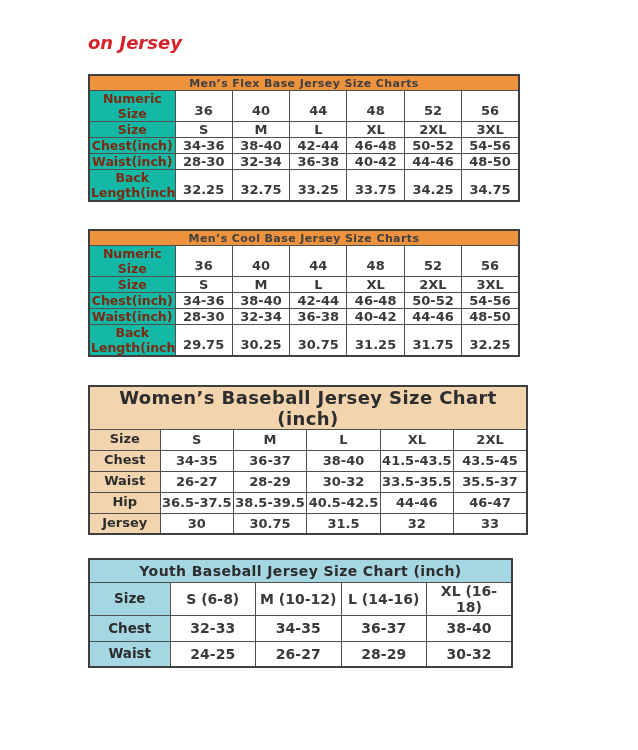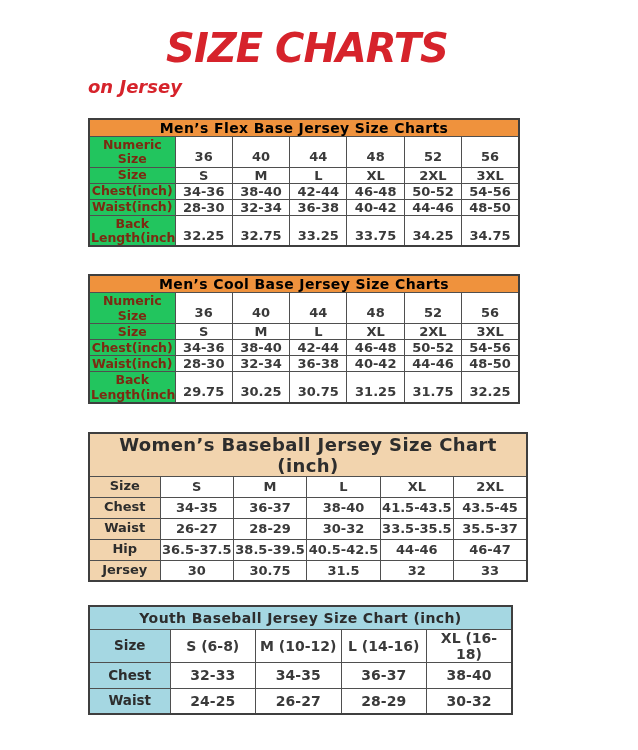--- a/index.html
+++ b/index.html
@@ -50,22 +50,22 @@
     overflow:hidden;
     padding:0 1px;
   }
   table.size-table td { color:#3a3a3a; }
   th.label { white-space:pre-line; line-height:1.15; }
   tr.title-row th { letter-spacing:0.4px; }
 
   
   #mens-flex, #mens-cool { width:432px; }
   .theme-orange col.col-label { width:86px; }
-  .theme-orange tr.title-row th { background:#ef923d; color:#000000; font-size:14px; height:16px; }
-  .theme-orange th.label { background:#22c55e; color:#7c2a12; font-size:12.5px; }
+  .theme-orange tr.title-row th { background:#ef923d; color:#404040; font-size:11px; height:16px; }
+  .theme-orange th.label { background:#14b8a6; color:#7c2a12; font-size:12.5px; }
   .theme-orange td { font-size:13px; }
   .theme-orange tr.r0 { height:30px; }
   .theme-orange tr.r1 { height:14px; }
   .theme-orange tr.r2 { height:16px; }
   .theme-orange tr.r3 { height:15px;padding-left:28px; }
   .theme-orange tr.r4 { height:30px; }
   .theme-orange tr.r0 td, .theme-orange tr.r4 td { vertical-align:top; padding-top:12px; }
   .theme-orange tr.r0 th.label, .theme-orange tr.r4 th.label { vertical-align:top; padding-top:1px; }
 
   
@@ -86,21 +86,20 @@
   .theme-blue tr.r0 { height:29px; }
   .theme-blue tr.r1 { height:26px; }
   .theme-blue tr.r2 { height:26px; }
 </style>
 </head>
 <body>
 
 <div class="page">
   <div class="content">
 
-    <div class="page-title">SIZE CHARTS</div>
 
     <div class="page-subtitle">
       <div>on Jersey</div>
     </div>
 
     <div class="table-wrap" id="wrap-mens-flex">
         <table id="mens-flex" class="size-table theme-orange">
           <colgroup>
             <col class="col-label">
             <col>

